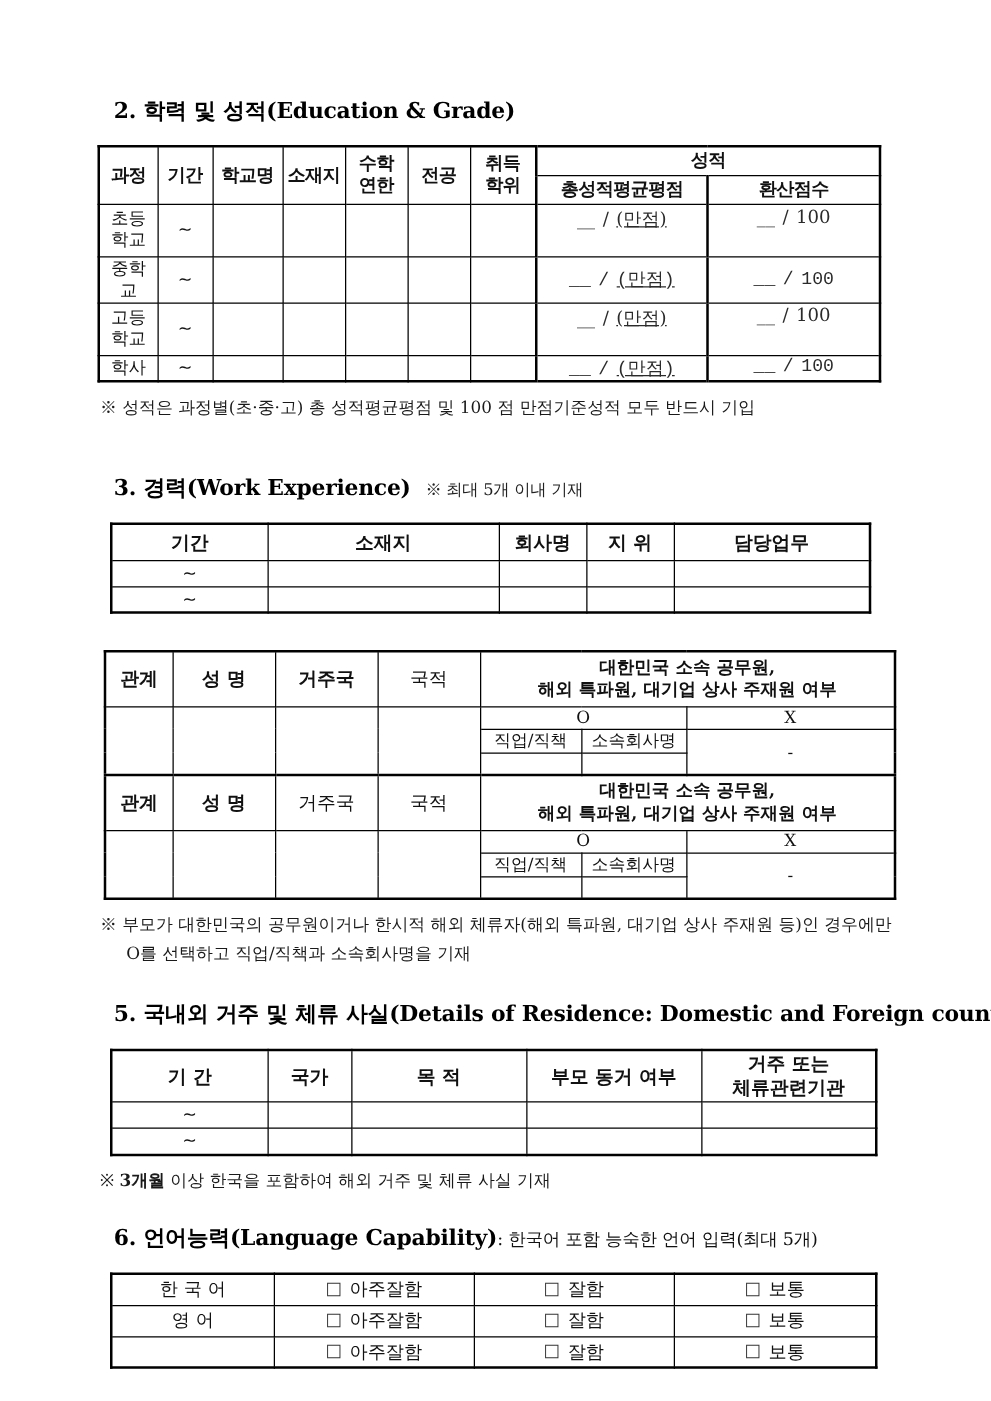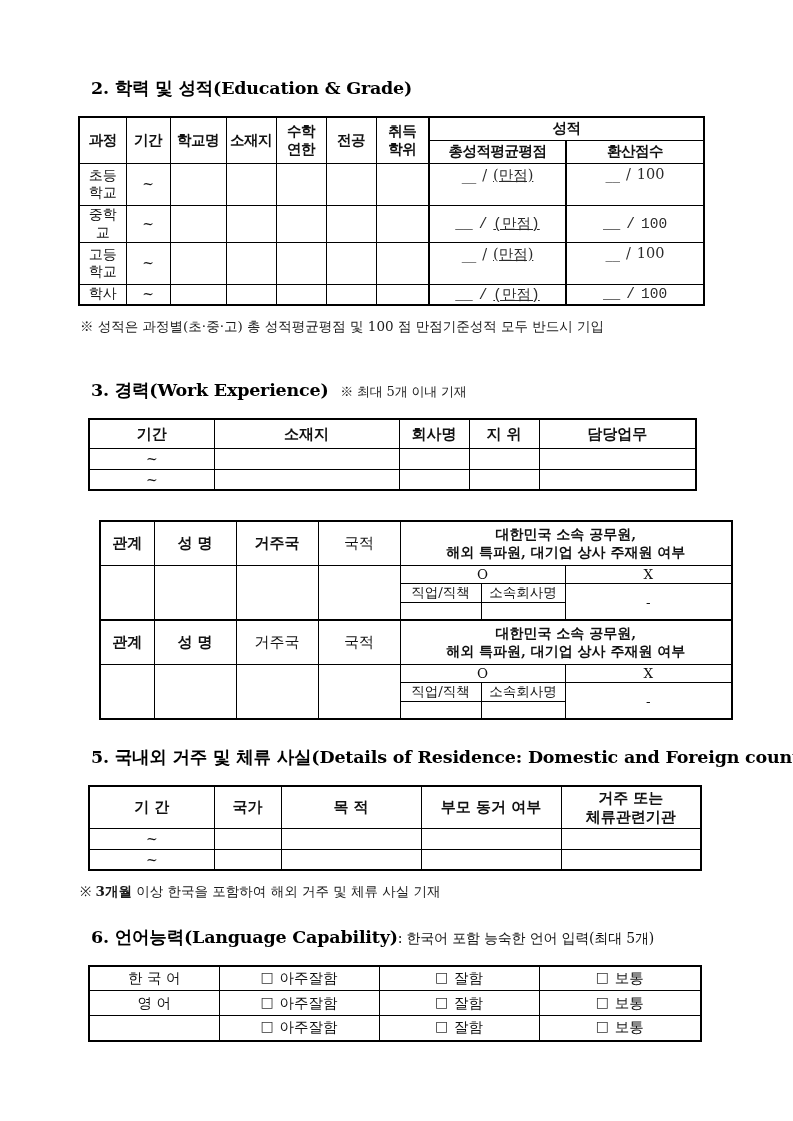--- a/index.html
+++ b/index.html
@@ -52,21 +52,21 @@
 
   
   .sec3 { margin-top:41px; }
   .work { width:607px; margin:11px 0 0 13px; }
   .work tr.hrow { height:29px; }
   .work tr.drow { height:21px; }
   .work th { font-size:15px; }
 
   
   .sec4 { margin-top:29px; }
-  .family { width:632px; margin:10px 0 0 24px; }
+  .family { width:632px; margin:10px 0 0 8px; }
   .family tr.hrow { height:44px; }
   .family tr.srow { height:18px; }
   .family th { font-size:15px; }
   .family th.status { font-size:14px; font-weight:bold; }
   .family td { font-size:13.5px; }
 
   
   .sec5 { margin-top:25px; }
   .res { width:612px; margin:10px 0 0 13px; }
   .res tr.hrow { height:42px; }
@@ -264,20 +264,21 @@
         <td>직업/직책</td>
         <td>소속회사명</td>
         <td rowspan="2">-</td>
       </tr>
       <tr class="srow">
         <td></td>
         <td></td>
       </tr>
     </tbody>
       </table>
+    <p class="note">※ 부모가 대한민국의 공무원이거나 한시적 해외 체류자(해외 특파원, 대기업 상사 주재원 등)인 경우에만 O를 선택하고 직업/직책과 소속회사명을 기재</p>
   </section>
 
   <section class="sec5">
     <h2 class="sec-title">5. 국내외 거주 및 체류 사실(Details of Residence: Domestic and Foreign countries)</h2>
     <table class="res outer">
       <colgroup>
         <col style="width:125px">
           <col style="width:67px">
           <col style="width:140px">
         <col style="width:140px">

